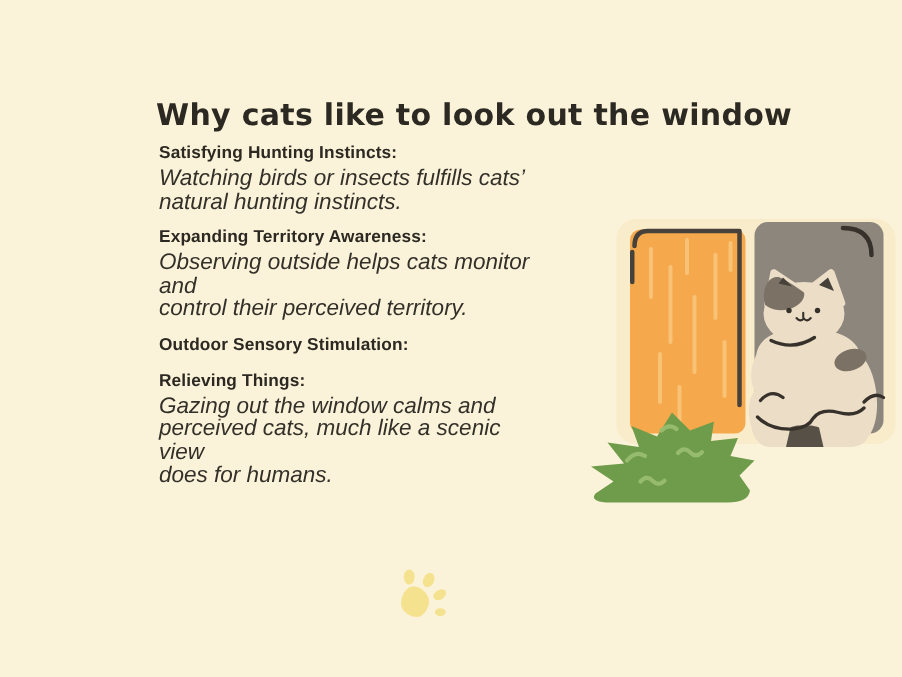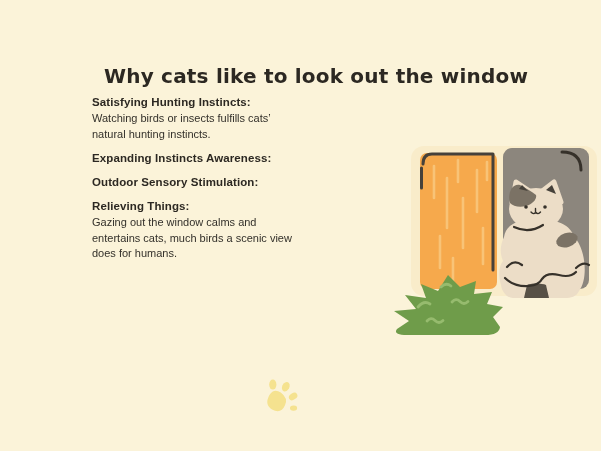--- a/index.html
+++ b/index.html
@@ -8,55 +8,57 @@
     background:#FBF3D9; color:#33302A;
     font-family:"Liberation Sans", sans-serif;
     margin-left:40px;
   }
   .title {
     position:absolute; left:64px; top:51px; width:470px;
     font-family:"DejaVu Sans", sans-serif;
     font-size:20px; font-weight:bold; letter-spacing:0.2px;
     color:#2C2822;
   }
-  .sections { position:absolute; left:52px; top:95px; width:250px; }
+  .sections { position:absolute; left:66px; top:95px; width:250px; }
   .section { margin-bottom:9px; }
   .section .heading {
     font-size:11.5px; font-weight:bold; line-height:15px;
     margin-bottom:1px; color:#2C2822; letter-spacing:0.1px;
   }
   .section .body {
-    font-size:11px; line-height:15.5px; white-space:pre-line; color:#33302A;
+    font-size:15px; line-height:15.5px; white-space:pre-line; color:#33302A;font-style:italic;
   }
   .illustration { position:absolute; left:350px; top:140px; }
   .paw { position:absolute; left:215px; top:379px; }
 </style>
 </head>
 <body>
 
 <div class="page">
 
   <h1 class="title">Why cats like to look out the window</h1>
 
   <div class="sections">
     <div class="section">
       <div class="heading">Satisfying Hunting Instincts:</div>
       <div class="body">Watching birds or insects fulfills cats’
 natural hunting instincts.</div>
     </div>
     <div class="section">
-      <div class="heading">Expanding Instincts Awareness:</div>
+      <div class="heading">Expanding Territory Awareness:</div>
+      <div class="body">Observing outside helps cats monitor and
+control their perceived territory.</div>
     </div>
     <div class="section">
       <div class="heading">Outdoor Sensory Stimulation:</div>
     </div>
     <div class="section">
       <div class="heading">Relieving Things:</div>
       <div class="body">Gazing out the window calms and
-entertains cats, much birds a scenic view
+perceived cats, much like a scenic view
 does for humans.</div>
     </div>
   </div>
 
   <svg class="illustration" width="215" height="200" viewBox="0 0 215 200" xmlns="http://www.w3.org/2000/svg">
 
     <rect x="21" y="6" width="186" height="150" rx="13" fill="#F9ECCA"></rect>
 
     <g>
       <rect x="30" y="13" width="77" height="136" rx="7" fill="#F6A94C"></rect>

